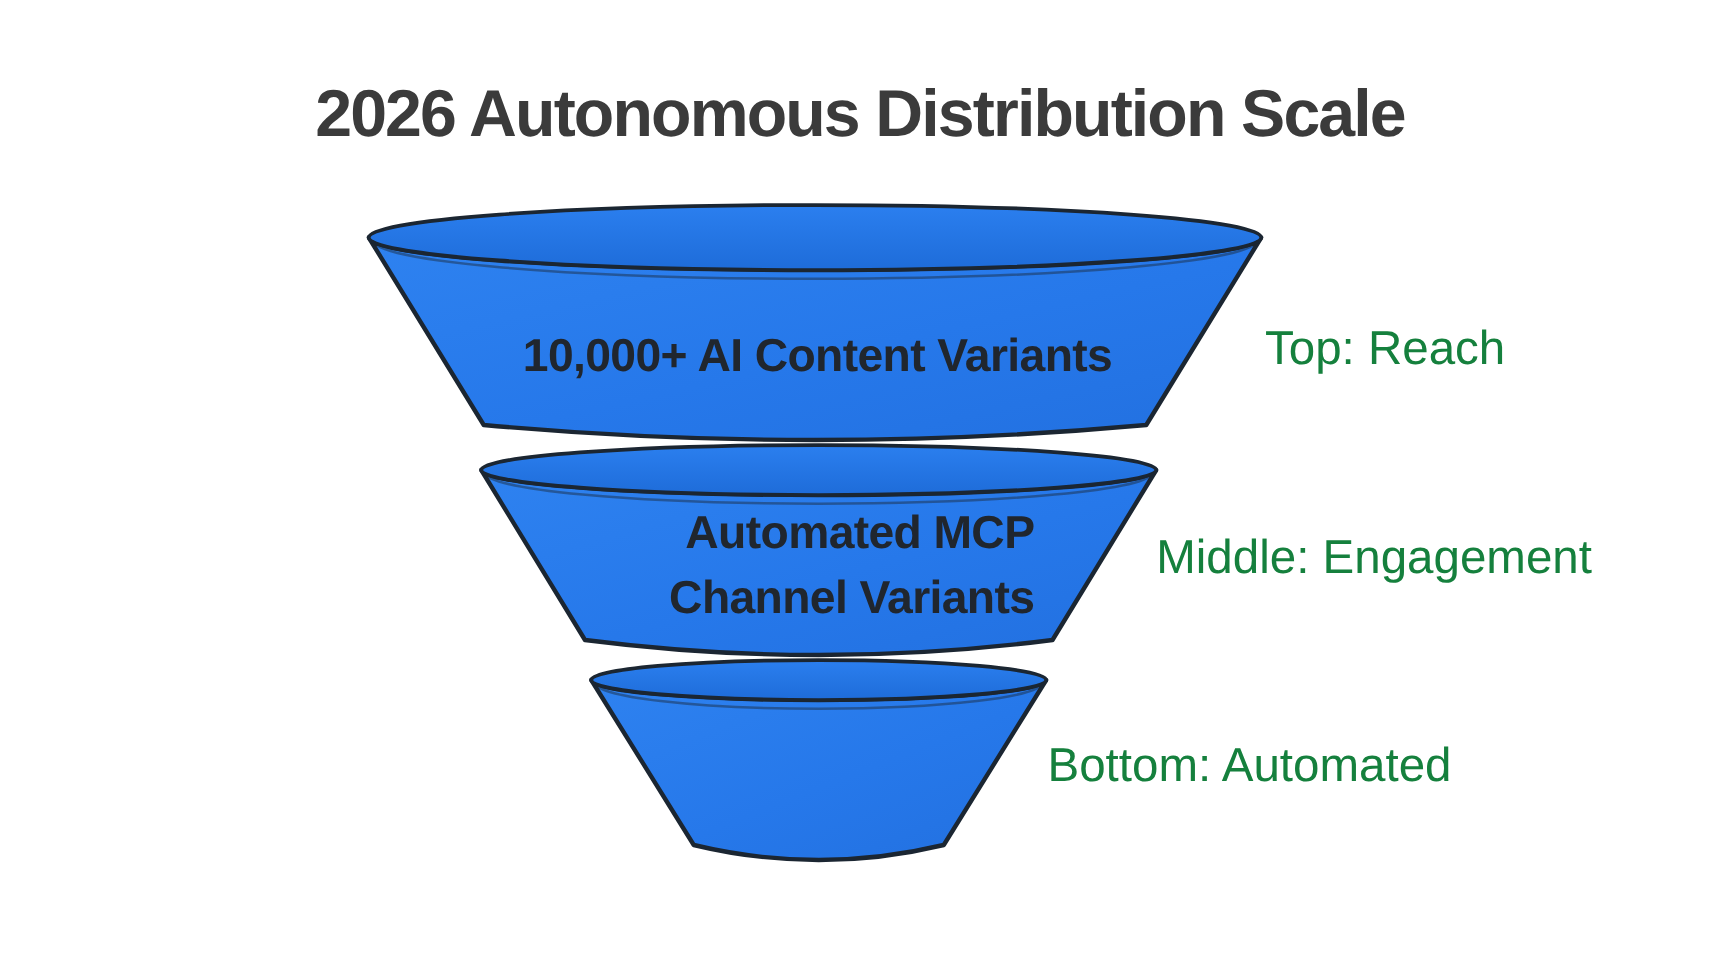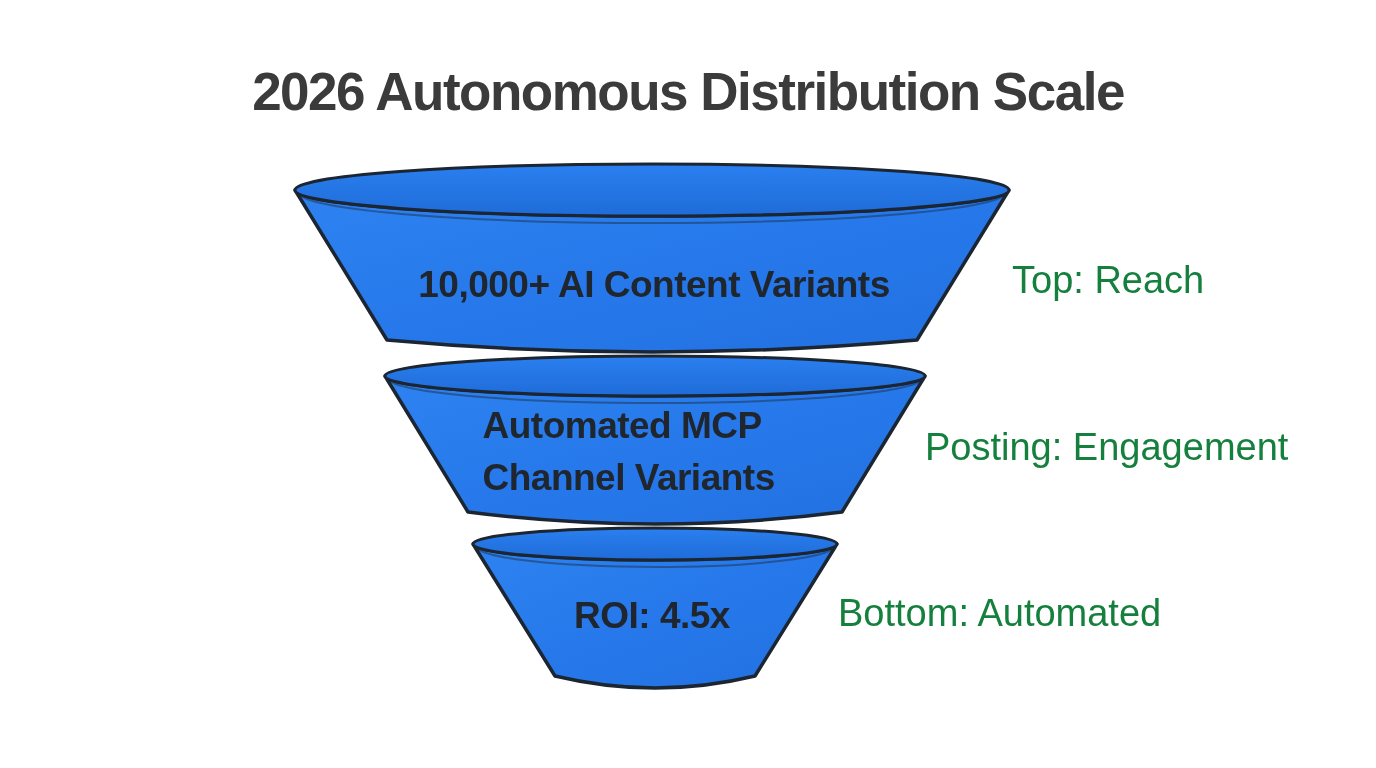--- a/index.html
+++ b/index.html
@@ -36,21 +36,21 @@
     height: 768px;
   }
   .seg-label {
     position: absolute;
     transform: translate(-50%, -50%);
     font-weight: bold;
     font-size: 37px;
     letter-spacing: -0.5px;
     color: #20262e;
     white-space: nowrap;
-    text-align: left;
+    text-align: right;
   }
   .seg-label.wrap {
     white-space: normal;
     width: 345px;
     line-height: 52px;
   }
   .side-label {
     position: absolute;
     transform: translateY(-50%);
     font-size: 38px;
@@ -101,21 +101,20 @@
       <path d="M 473 544 L 555 676 Q 655 700 755 676 L 837 544 A 182 16 0 0 1 473 544 Z" fill="url(#bodyGrad)" stroke="#1B2632" stroke-width="3.5" stroke-linejoin="round"></path>
       <ellipse cx="655" cy="544" rx="182" ry="16" fill="url(#rimGrad)" stroke="#1B2632" stroke-width="3"></ellipse>
       <path d="M 476 546 A 179 21 0 0 0 834 546" fill="none" stroke="#1B2632" stroke-opacity="0.45" stroke-width="2"></path>
     </g>
   </svg>
 
   <div class="seg-label" id="label-top">10,000+ AI Content Variants</div>
 
   <div class="seg-label wrap" id="label-middle">Automated MCP Channel Variants</div>
 
-  <div class="seg-label" id="label-bottom">ROI: 4.5x</div>
 
   <div class="side-label" id="side-top">Top: Reach</div>
 
-  <div class="side-label" id="side-middle">Posting: Engagement</div>
+  <div class="side-label" id="side-middle">Middle: Engagement</div>
 
   <div class="side-label" id="side-bottom">Bottom: Automated</div>
 
 </div>
 
 </body></html>

